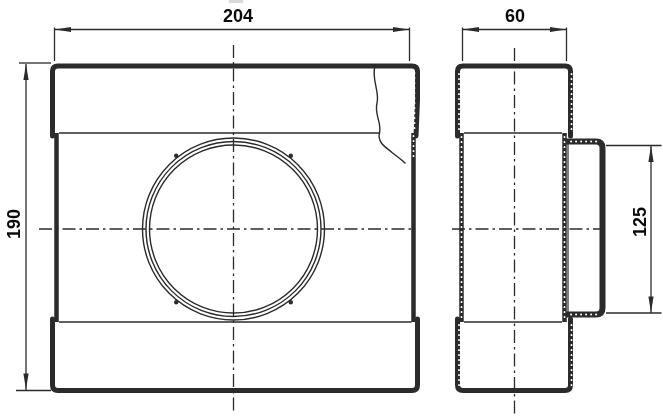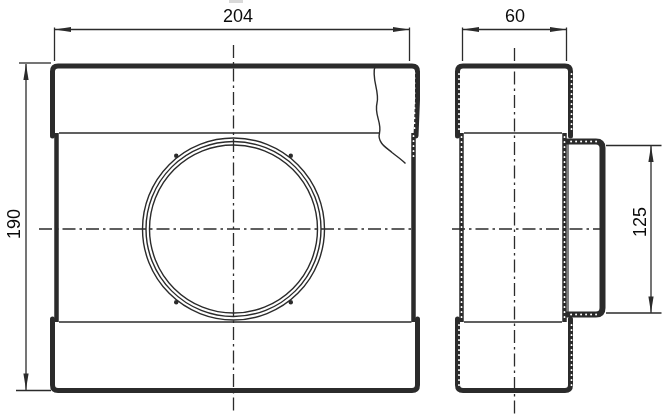--- a/index.html
+++ b/index.html
@@ -4,21 +4,21 @@
 <style>
   html,body{
     margin:0;
     padding:0;
     width:663px;
     height:419px;
     background:#ffffff;
     overflow:hidden;
     font-family:"Liberation Sans", sans-serif;
   }
-  .stage{position:relative;width:663px;height:419px;background:#ffffff;}
+  .stage{position:relative;width:663px;height:419px;background:#ffffff;font-weight:bold;}
   svg{display:block;}
   .outline{fill:none;stroke:#2b2b2b;stroke-width:5;stroke-linejoin:round;stroke-linecap:round;}
   .outline-mid{fill:none;stroke:#2b2b2b;stroke-width:4.5;stroke-linecap:butt;}
   .outline-spigot{fill:none;stroke:#2b2b2b;stroke-width:6;stroke-linejoin:round;}
   .thin{fill:none;stroke:#2b2b2b;stroke-width:1.4;}
   .xthin{fill:none;stroke:#2b2b2b;stroke-width:1.2;}
   .centerline{fill:none;stroke:#2b2b2b;stroke-width:1.3;stroke-dasharray:13 4 2.5 4;}
   .dimline{fill:none;stroke:#2b2b2b;stroke-width:1.3;}
   .arrow{fill:#2b2b2b;stroke:none;}
   .seam{fill:none;stroke:#ffffff;stroke-width:1.8;stroke-dasharray:0.2 4.8;stroke-linecap:round;}

